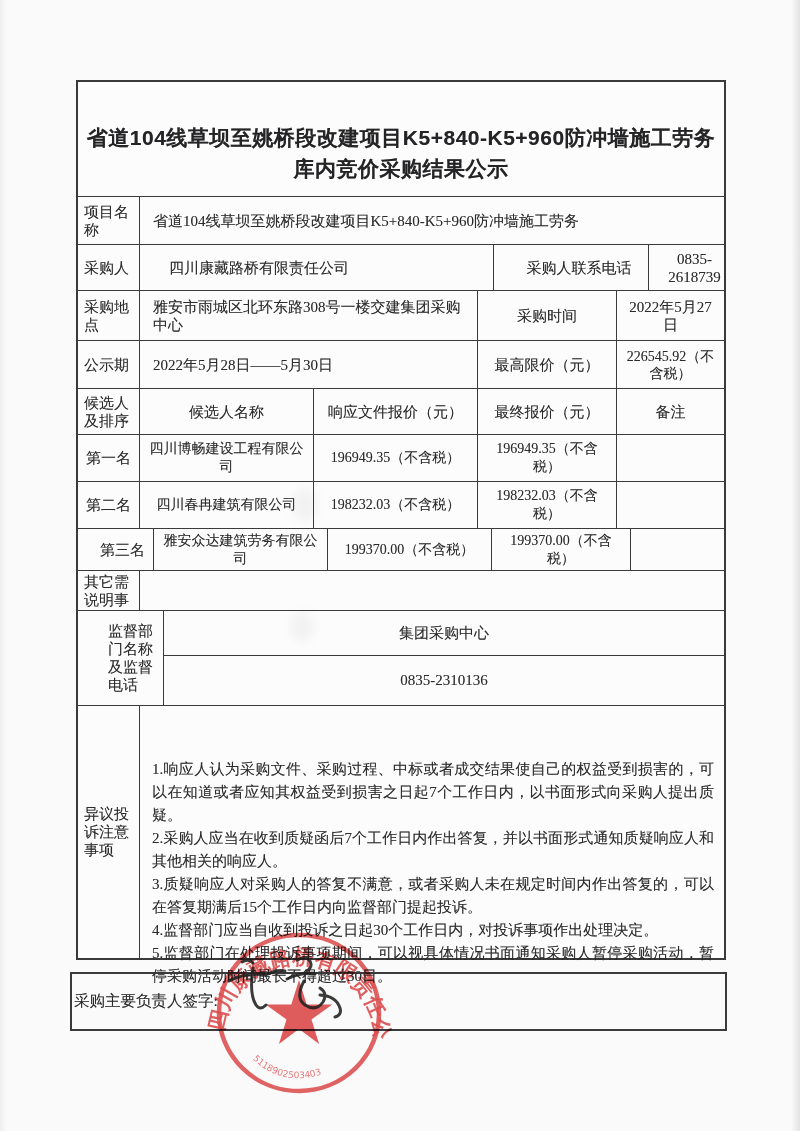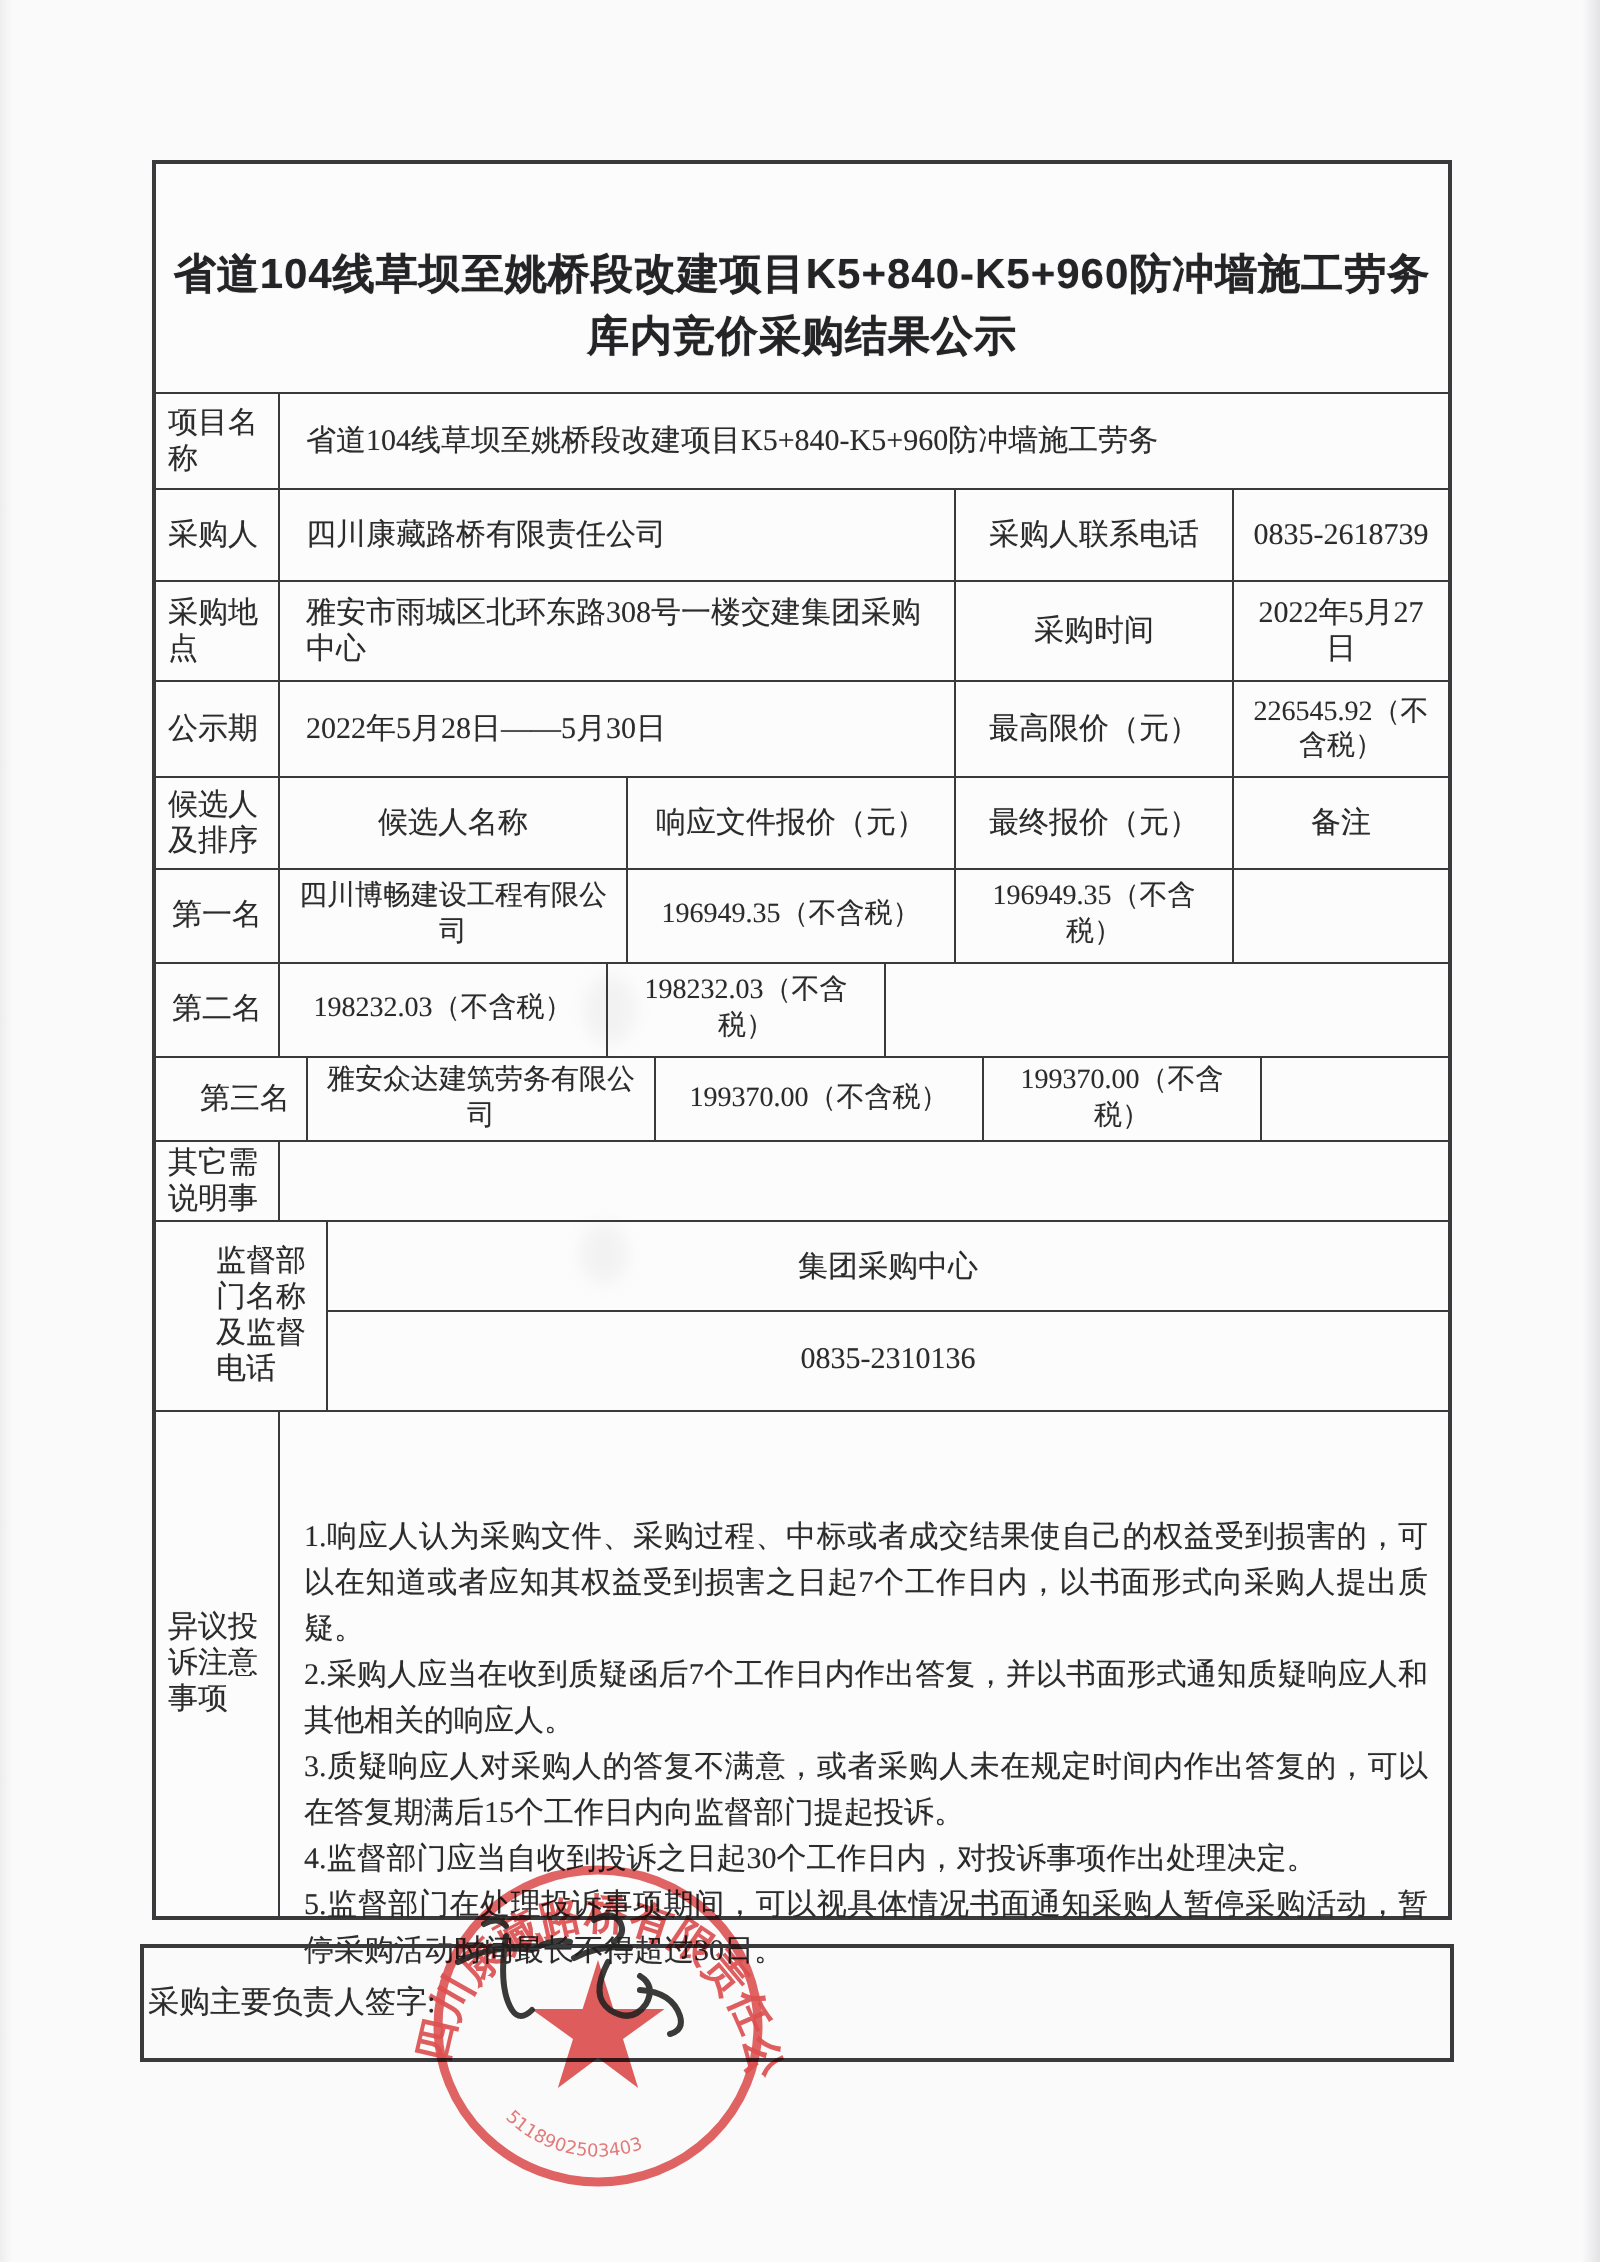--- a/index.html
+++ b/index.html
@@ -29,21 +29,21 @@
   .tcell.pad-l{padding-left:13px;}
   .lblcol{width:62px;flex:none;}
   .grow{flex:1 1 auto;min-width:0;}
 
   .title-block{height:114px;display:flex;flex-direction:column;justify-content:flex-end;
     align-items:center;padding-bottom:12px;box-sizing:border-box;}
   .title-line{font-family:"Liberation Sans","DejaVu Sans",sans-serif;
     font-weight:bold;font-size:21px;line-height:31px;letter-spacing:.5px;color:#242426;
     text-shadow:0 0 .5px rgba(20,20,20,.45);}
 
-  .h-r1{height:48px;} .h-r2{height:46px;} .h-r3{height:50px;} .h-r4{height:48px;}
+  .h-r1{height:48px;} .h-r2{height:46px;gap:16px;} .h-r3{height:50px;} .h-r4{height:48px;}
   .h-hdr{height:46px;} .h-c{height:47px;} .h-c3{height:42px;padding-left:14px;}
   .h-other{height:40px;} .h-supA{height:44px;} .h-supB{height:50px;}
   .h-obj{height:253px;}
 
   .w-val{width:338px;flex:none;}
   .w-lbl2{width:139px;flex:none;}
   .w-cname{width:174px;flex:none;}
   .w-cdoc{width:164px;flex:none;}
   .w-cfin{width:139px;flex:none;}
 
@@ -120,20 +120,21 @@
   <div class="trow h-c">
     <div class="tcell lblcol center cell-txt">第一名</div>
     <div class="tcell w-cname center price-cell cell-txt">四川博畅建设工程有限公司</div>
     <div class="tcell w-cdoc center price-cell cell-txt">196949.35（不含税）</div>
     <div class="tcell w-cfin center price-cell cell-txt">196949.35（不含税）</div>
     <div class="tcell grow last center cell-txt"></div>
   </div>
 
   <div class="trow h-c">
     <div class="tcell lblcol center cell-txt">第二名</div>
+    <div class="tcell w-cname center price-cell cell-txt">四川春冉建筑有限公司</div>
     <div class="tcell w-cdoc center price-cell cell-txt">198232.03（不含税）</div>
     <div class="tcell w-cfin center price-cell cell-txt">198232.03（不含税）</div>
     <div class="tcell grow last center cell-txt"></div>
   </div>
 
   <div class="trow h-c3">
     <div class="tcell lblcol center cell-txt">第三名</div>
     <div class="tcell w-cname center price-cell cell-txt">雅安众达建筑劳务有限公司</div>
     <div class="tcell w-cdoc center price-cell cell-txt">199370.00（不含税）</div>
     <div class="tcell w-cfin center price-cell cell-txt">199370.00（不含税）</div>

